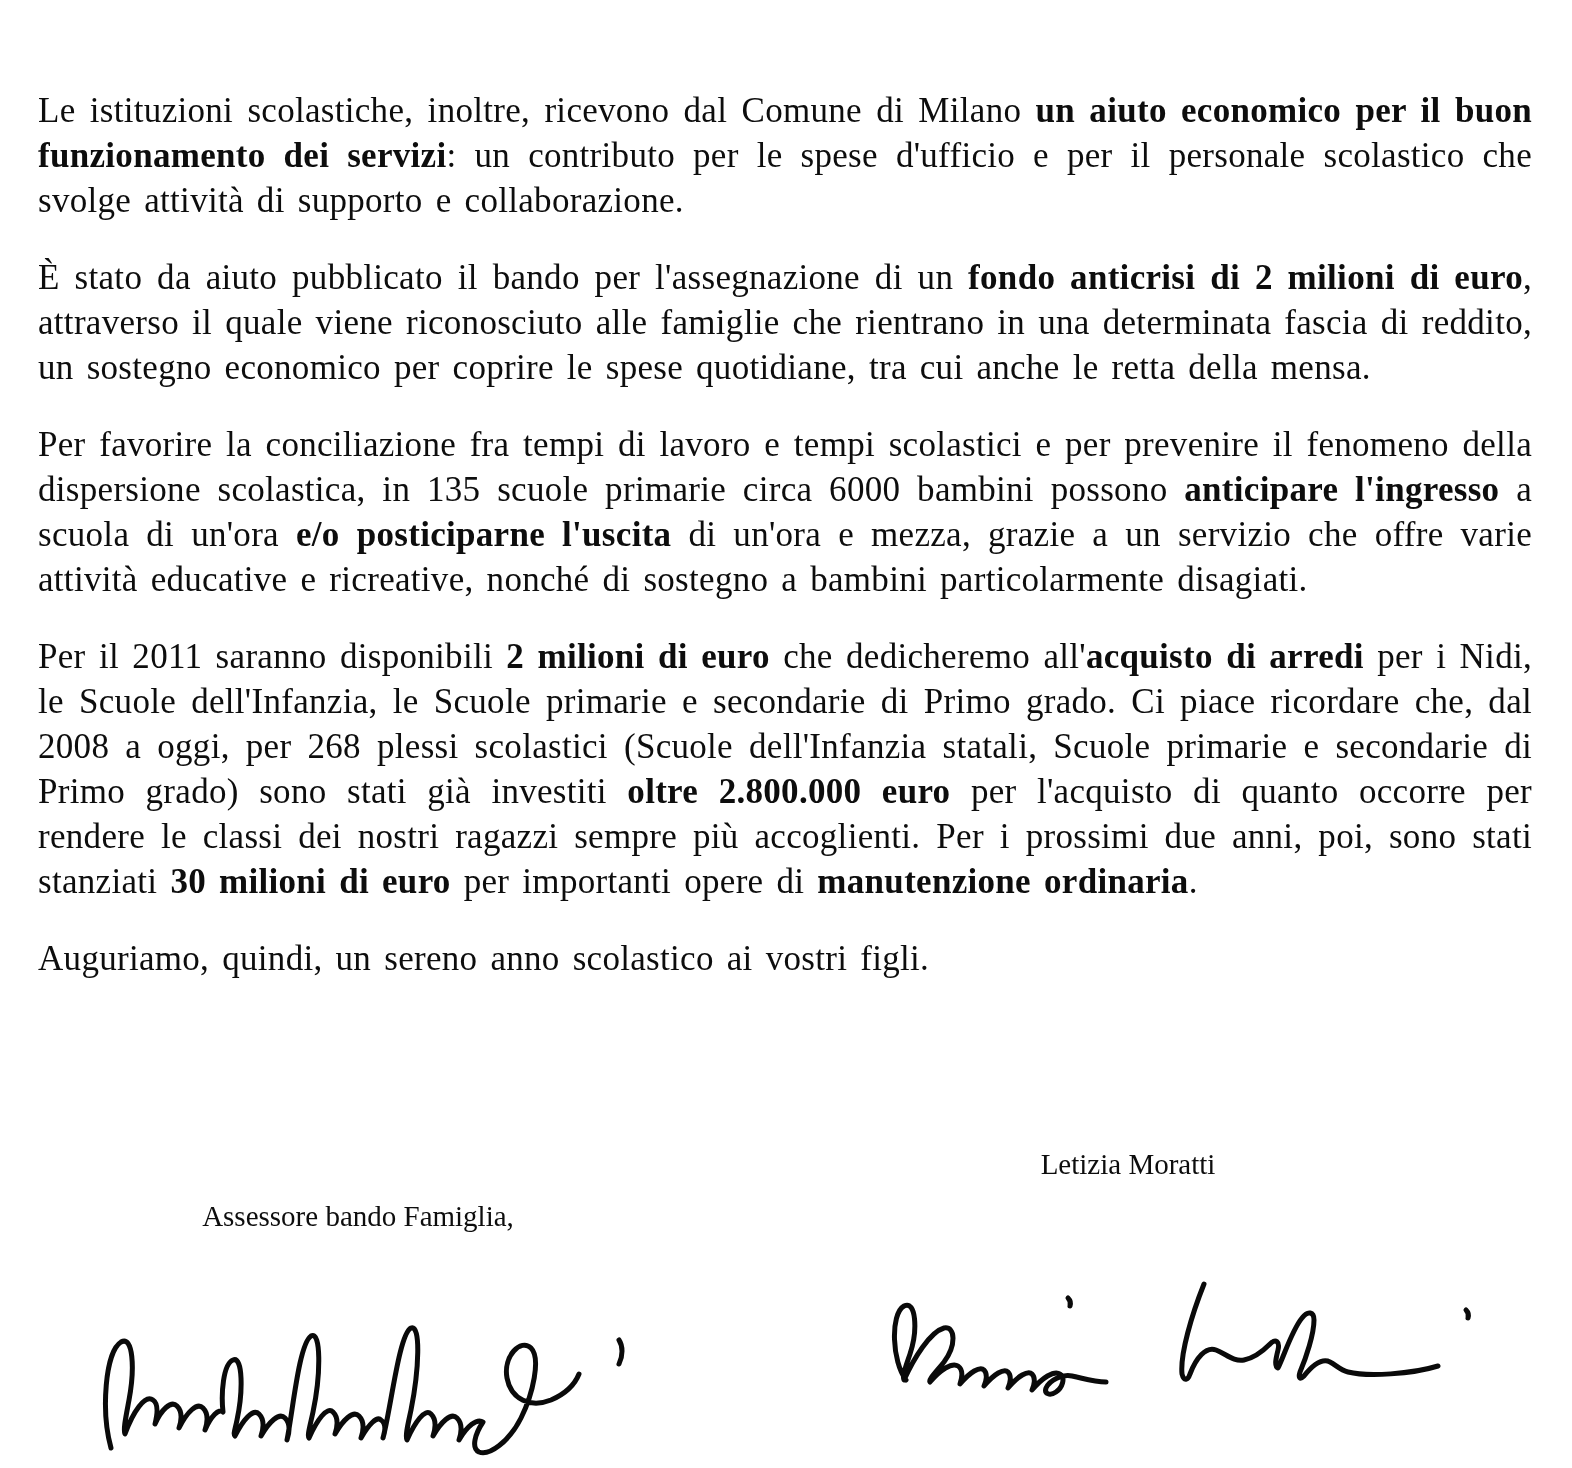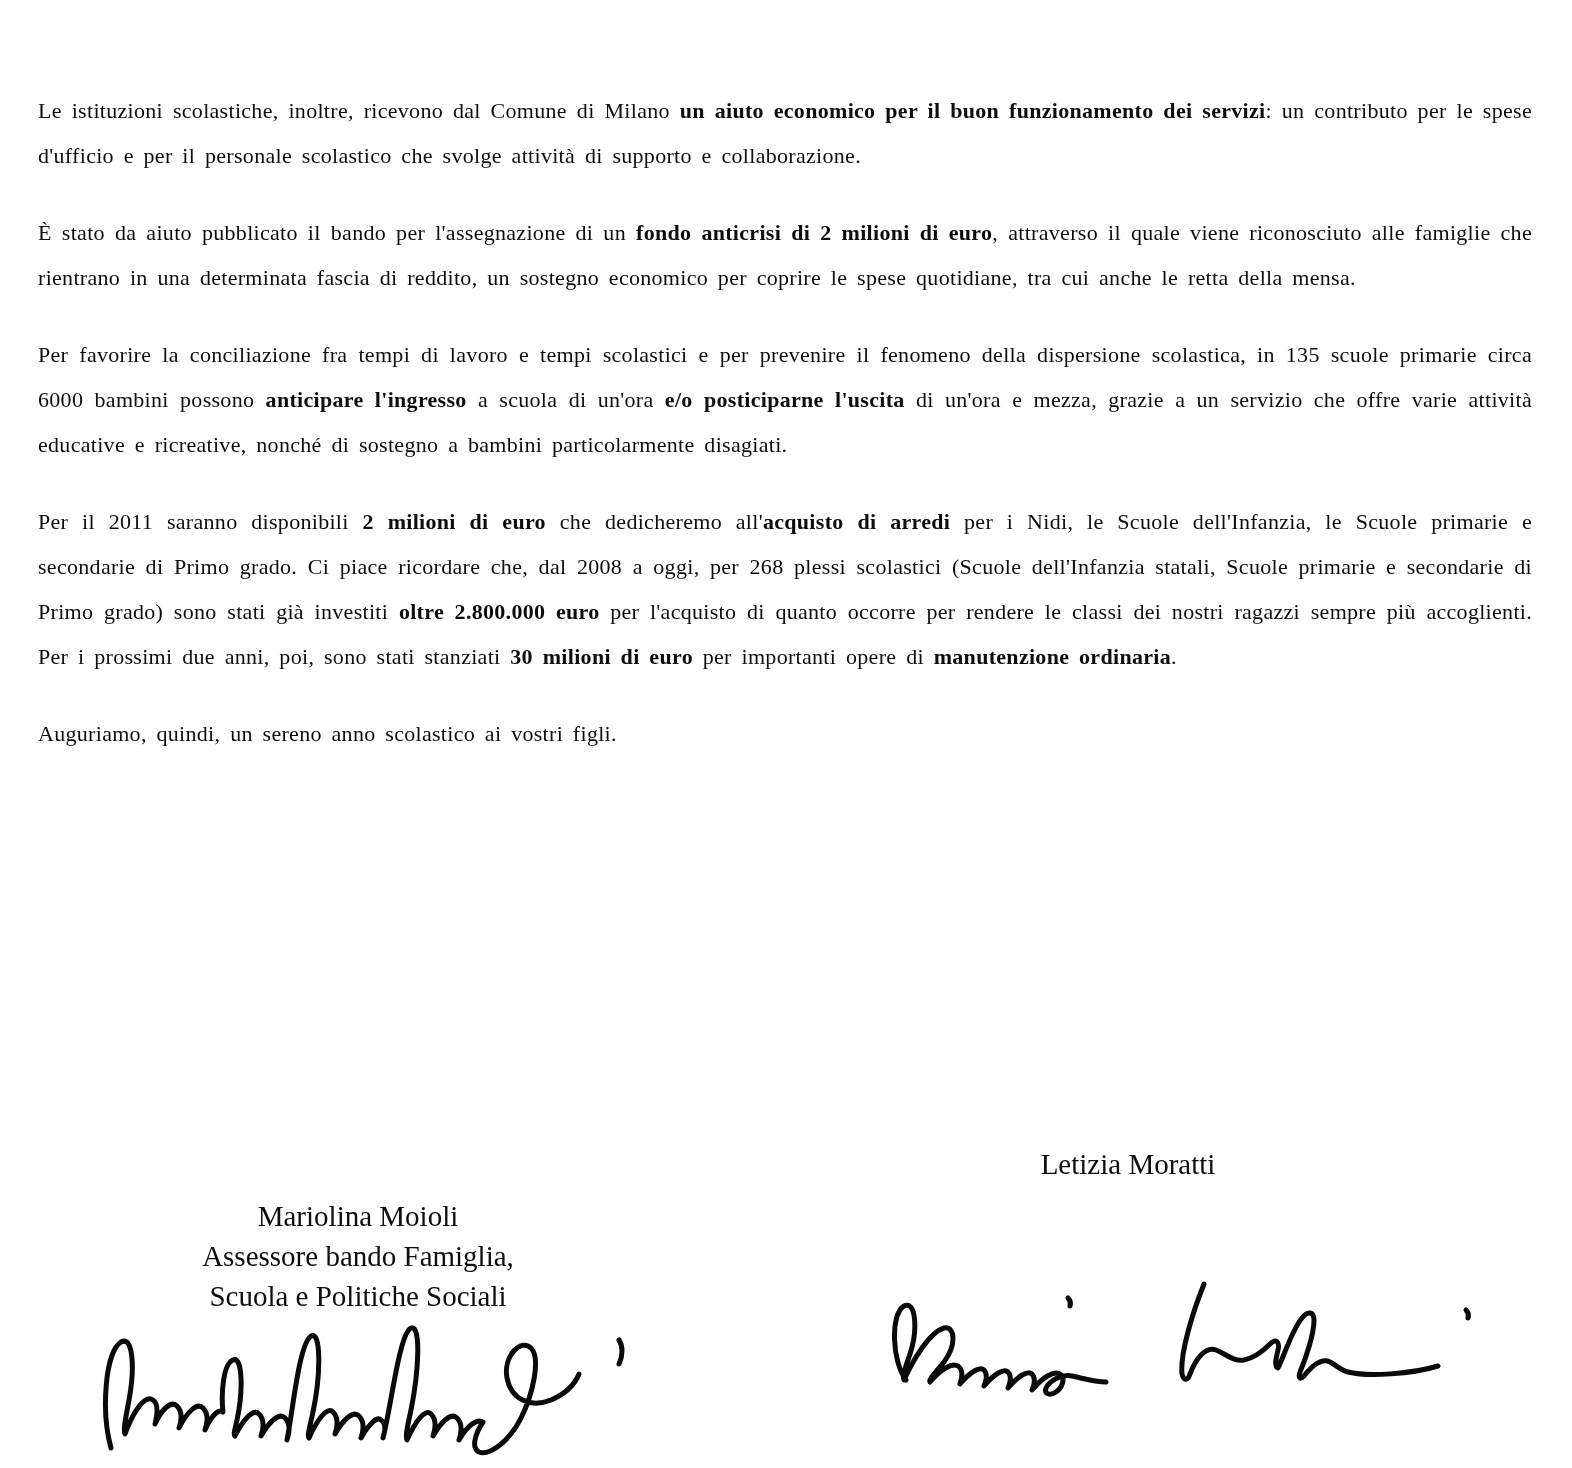--- a/index.html
+++ b/index.html
@@ -13,21 +13,21 @@
     font-family: "Liberation Serif", serif;
     color: #0d0d0d;
   }
   .content {
     position: absolute;
     left: 38px;
     top: 88px;
     width: 1494px;
   }
   p.para {
-    font-size: 22px;
+    font-size: 35px;
     line-height: 45px;
     margin: 0 0 32px 0;
     text-align: justify;
     letter-spacing: 0.3px;
     word-spacing: 4px;
   }
   p.para b { font-weight: 700; }
   p.closing { text-align: left; margin-bottom: 9px; }
   .sig-text {
     position: absolute;
@@ -55,23 +55,21 @@
 
   <div class="content">
     <p class="para"><span>Le istituzioni scolastiche, inoltre, ricevono dal Comune di Milano </span><b>un aiuto economico per il buon funzionamento dei servizi</b><span>: un contributo per le spese d'ufficio e per il personale scolastico che svolge attività di supporto e collaborazione.</span></p>
     <p class="para"><span>È stato da aiuto pubblicato il bando per l'assegnazione di un </span><b>fondo anticrisi di 2 milioni di euro</b><span>, attraverso il quale viene riconosciuto alle famiglie che rientrano in una determinata fascia di reddito, un sostegno economico per coprire le spese quotidiane, tra cui anche le retta della mensa.</span></p>
     <p class="para"><span>Per favorire la conciliazione fra tempi di lavoro e tempi scolastici e per prevenire il fenomeno della dispersione scolastica, in 135 scuole primarie circa 6000 bambini possono </span><b>anticipare l'ingresso</b><span> a scuola di un'ora </span><b>e/o posticiparne l'uscita</b><span> di un'ora e mezza, grazie a un servizio che offre varie attività educative e ricreative, nonché di sostegno a bambini particolarmente disagiati.</span></p>
     <p class="para"><span>Per il 2011 saranno disponibili </span><b>2 milioni di euro</b><span> che dedicheremo all'</span><b>acquisto di arredi</b><span> per i Nidi, le Scuole dell'Infanzia, le Scuole primarie e secondarie di Primo grado. Ci piace ricordare che, dal 2008 a oggi, per 268 plessi scolastici (Scuole dell'Infanzia statali, Scuole primarie e secondarie di Primo grado) sono stati già investiti </span><b>oltre 2.800.000 euro</b><span> per l'acquisto di quanto occorre per rendere le classi dei nostri ragazzi sempre più accoglienti. Per i prossimi due anni, poi, sono stati stanziati </span><b>30 milioni di euro</b><span> per importanti opere di </span><b>manutenzione ordinaria</b><span>.</span></p>
     <p class="para closing"><span>Auguriamo, quindi, un sereno anno scolastico ai vostri figli.</span></p>
   </div>
 
   <div class="sig-text sig-text-left">
-    <div>Mariolina Moioli</div>
     <div>Assessore bando Famiglia,</div>
-    <div>Scuola e Politiche Sociali</div>
   </div>
 
   <svg class="sig-svg sig-svg-left" viewBox="0 0 545 162" xmlns="http://www.w3.org/2000/svg" aria-hidden="true">
     <path d="M16,148 C6,112 10,52 26,42 C38,35 40,68 34,100 C31,116 28,130 30,134
              C38,112 50,94 58,100 C64,104 62,116 60,124
              C66,110 76,100 82,106 C88,112 86,122 84,128
              C92,112 102,102 108,108 C114,114 112,124 110,130
              C116,116 124,108 128,112
              C126,94 128,64 138,60 C148,56 148,92 142,120 C140,130 138,134 140,136
              C148,120 158,108 164,114 C170,120 168,130 166,136

